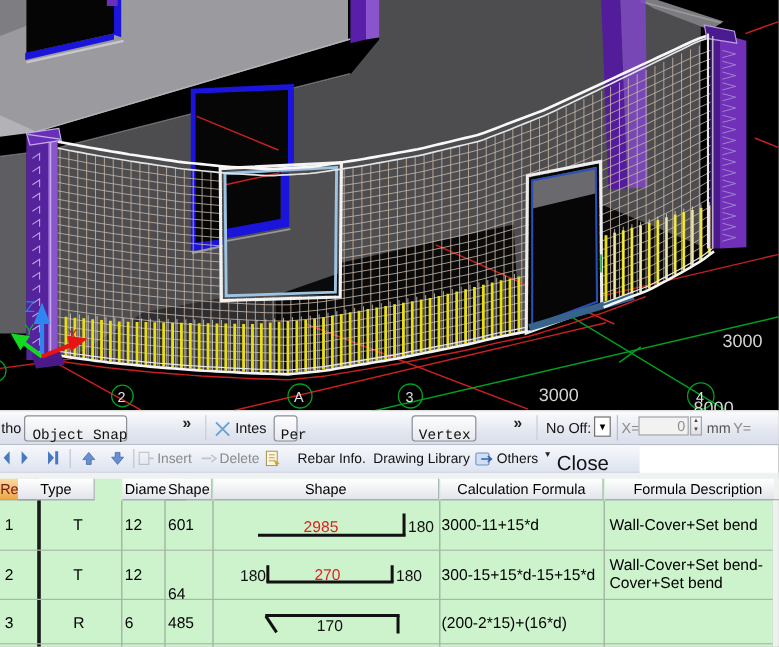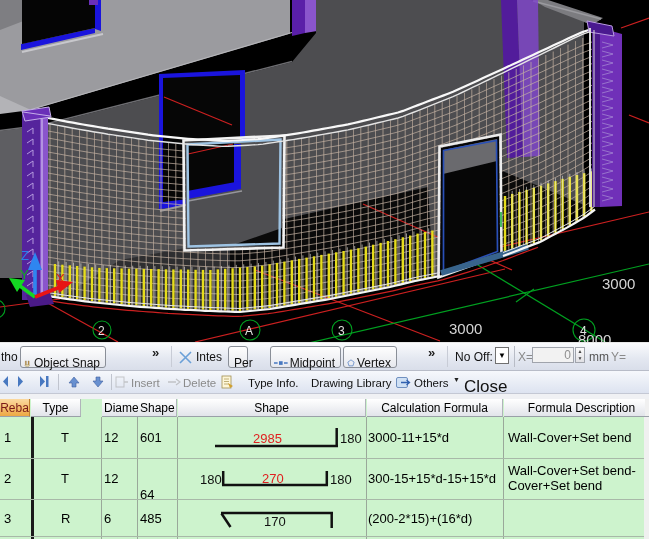--- a/index.html
+++ b/index.html
@@ -1,25 +1,25 @@
 <!DOCTYPE html>
 <html><head><meta charset="utf-8"><style>
 * { margin:0; padding:0; box-sizing:border-box; }
 body { width:649px; height:539px; position:relative; overflow:hidden;
        font-family:"Liberation Sans",sans-serif; background:#fff; }
 #tb1 { position:absolute; left:0; top:342px; width:649px; height:29px;
   background:linear-gradient(#fafbfd,#e3e7f0 60%,#d9deea);
   border-top:1px solid #e8e8e8; border-bottom:1px solid #b8bcc8; }
-#tb2 { position:absolute; left:0; top:371px; width:649px; height:23px;
+#tb2 { position:absolute; left:0; top:371px; width:533px; height:23px;
   background:linear-gradient(#f6f8fc,#dde3f0); border-bottom:1px solid #c4c8d4; }
 #gap { position:absolute; left:0; top:394px; width:649px; height:5px; background:#f0f1f4; }
 #tbl { position:absolute; left:0; top:399px; width:649px; height:140px; background:#cdf3cd; }
 .btn { position:absolute; height:22px; border:1px solid #8a8f98; border-radius:3px;
   background:linear-gradient(#fefefe,#e6e8ee); font-size:12px; color:#111;
-  display:flex; align-items:center; padding:12px 5px 0 3px; top:3px; white-space:nowrap; }
+  display:flex; align-items:center; padding:12px 5px 0 3px; top:3px; white-space:nowrap;font-family:Liberation Mono, monospace; }
 .t11 { font-size:12px; color:#111; position:absolute; top:7px; }
 .gray { color:#8a8a8a; }
 .sep { position:absolute; top:3px; width:1px; height:21px; background:#b8bcc6; }
 .hdr { position:absolute; top:399px; height:18px; background:linear-gradient(#ffffff,#e2e4ea);
   border-bottom:1px solid #9aa0a8; border-right:1px solid #b0b4ba; font-size:12px;
   display:flex; align-items:center; justify-content:center; color:#000; }
 .vline { position:absolute; top:417px; width:1px; background:#9aa89a; height:122px; }
 .hline { position:absolute; left:0; width:649px; height:1px; background:#a8b8a8; }
 .cell { position:absolute; font-size:13px; color:#000; }
 </style></head><body>
@@ -396,25 +396,20 @@
  <span style="position:absolute;left:152px;top:2px;font-size:13px;font-weight:bold;color:#222">»</span>
  <div class="sep" style="left:171px;background:#c8ccd6"></div>
  <svg width="15" height="15" viewBox="0 0 15 15" style="position:absolute;left:178px;top:7px">
    <path d="M2 2 L13 13 M13 2 L2 13" stroke="#6aa0d8" stroke-width="1.6"></path>
  </svg>
  <span class="t11" style="left:196px">Intes</span>
  <div class="btn" style="left:228px;width:20px">
    <svg width="13" height="13" viewBox="0 0 13 13" style="margin-right:2px">
      <path d="M6 1 L6 11 M1 11 L11 11" stroke="#4878c0" stroke-width="1.6"></path>
    </svg>Per</div>
- <div class="btn" style="left:270px;width:71px">
-   <svg width="15" height="11" viewBox="0 0 15 11" style="margin-right:2px">
-     <path d="M0 5 L4 5 M11 5 L15 5" stroke="#4878c0" stroke-width="1.6"></path>
-     <rect x="5.5" y="3" width="4" height="4" fill="#4878c0"></rect>
-   </svg>Midpoint</div>
  <div class="btn" style="left:343px;width:54px">
    <svg width="14" height="14" viewBox="0 0 14 14" style="margin-right:2px">
      <path d="M7 1.5 L12.5 5.5 L10.5 12 L3.5 12 L1.5 5.5 Z" fill="none" stroke="#4878c0" stroke-width="1.2"></path>
    </svg>Vertex</div>
  <span style="position:absolute;left:428px;top:2px;font-size:13px;font-weight:bold;color:#222">»</span>
  <div class="sep" style="left:447px;background:#c8ccd6"></div>
  <span class="t11" style="left:455px">No Off:</span>
  <div style="position:absolute;left:495px;top:4px;width:14px;height:17px;border:1px solid #707070;background:#fff;text-align:center;font-size:8px;line-height:16px">▼</div>
  <div class="sep" style="left:514px"></div>
  <span class="t11 gray" style="left:518px">X=</span>
@@ -441,35 +436,35 @@
  <span style="position:absolute;left:131px;top:6px;font-size:11.5px;color:#8a8a8a">Insert</span>
  <svg width="14" height="14" viewBox="0 0 14 14" style="position:absolute;left:167px;top:4px;opacity:0.5">
    <path d="M1 7 L9 7 M9 4 L13 7 L9 10" fill="none" stroke="#999" stroke-width="1.3"></path>
  </svg>
  <span style="position:absolute;left:183px;top:6px;font-size:11.5px;color:#8a8a8a">Delete</span>
  <svg width="14" height="14" viewBox="0 0 14 14" style="position:absolute;left:220px;top:4px">
    <rect x="2" y="1" width="9" height="12" fill="#fdf6d8" stroke="#a09050" stroke-width="0.8"></rect>
    <path d="M4 4 L9 4 M4 6.5 L9 6.5 M4 9 L9 9" stroke="#b0a060" stroke-width="0.8"></path>
    <path d="M8 8 L13 11 L10 13 Z" fill="#d0a030"></path>
  </svg>
- <span style="position:absolute;left:248px;top:6px;font-size:11.5px;color:#111">Type Info.</span>
+ <span style="position:absolute;left:248px;top:6px;font-size:11.5px;color:#111">Rebar Info.</span>
  <span style="position:absolute;left:311px;top:6px;font-size:11.5px;color:#111">Drawing Library</span>
  <svg width="15" height="13" viewBox="0 0 15 13" style="position:absolute;left:396px;top:5px">
    <rect x="0.5" y="1.5" width="11" height="10" rx="1.5" fill="#cfe0f4" stroke="#7090c0" stroke-width="1"></rect>
    <path d="M5 6.5 L13 6.5 M10.5 4 L13.5 6.5 L10.5 9" fill="none" stroke="#3060b0" stroke-width="1.3"></path>
  </svg>
  <span style="position:absolute;left:414px;top:6px;font-size:11.5px;color:#111">Others</span>
  <span style="position:absolute;left:453px;top:5px;font-size:7px;color:#222">▼</span>
  <span style="position:absolute;left:464px;top:6px;font-size:17px;color:#111">Close</span>
 </div>
 <div id="gap"></div>
 <div id="tbl"></div>
 
 <div class="hdr" style="left:0;width:30px;background:linear-gradient(#fbd9a0,#eda844);color:#7a1818;border-right:1px solid #c08030">Reba</div>
-<div class="hdr" style="left:31px;width:50px">Type</div>
+<div class="hdr" style="left:15px;width:64px">Type</div>
 <div class="hdr" style="left:102px;width:53px;justify-content:flex-start;padding-left:2px">Diame</div>
 <div class="hdr" style="left:138px;width:39px;justify-content:flex-start;padding-left:2px">Shape</div>
 <div class="hdr" style="left:178px;width:188px">Shape</div>
 <div class="hdr" style="left:367px;width:136px">Calculation Formula</div>
 <div class="hdr" style="left:504px;width:156px">Formula Description</div>
 <div class="hdr" style="left:645px;width:4px;background:#f0f0f0;border-right:none"></div>
 
 <div class="vline" style="left:31px;width:2.5px;background:#1a1a1a;height:122px"></div>
 <div class="vline" style="left:101px"></div>
 <div class="vline" style="left:137px"></div>

